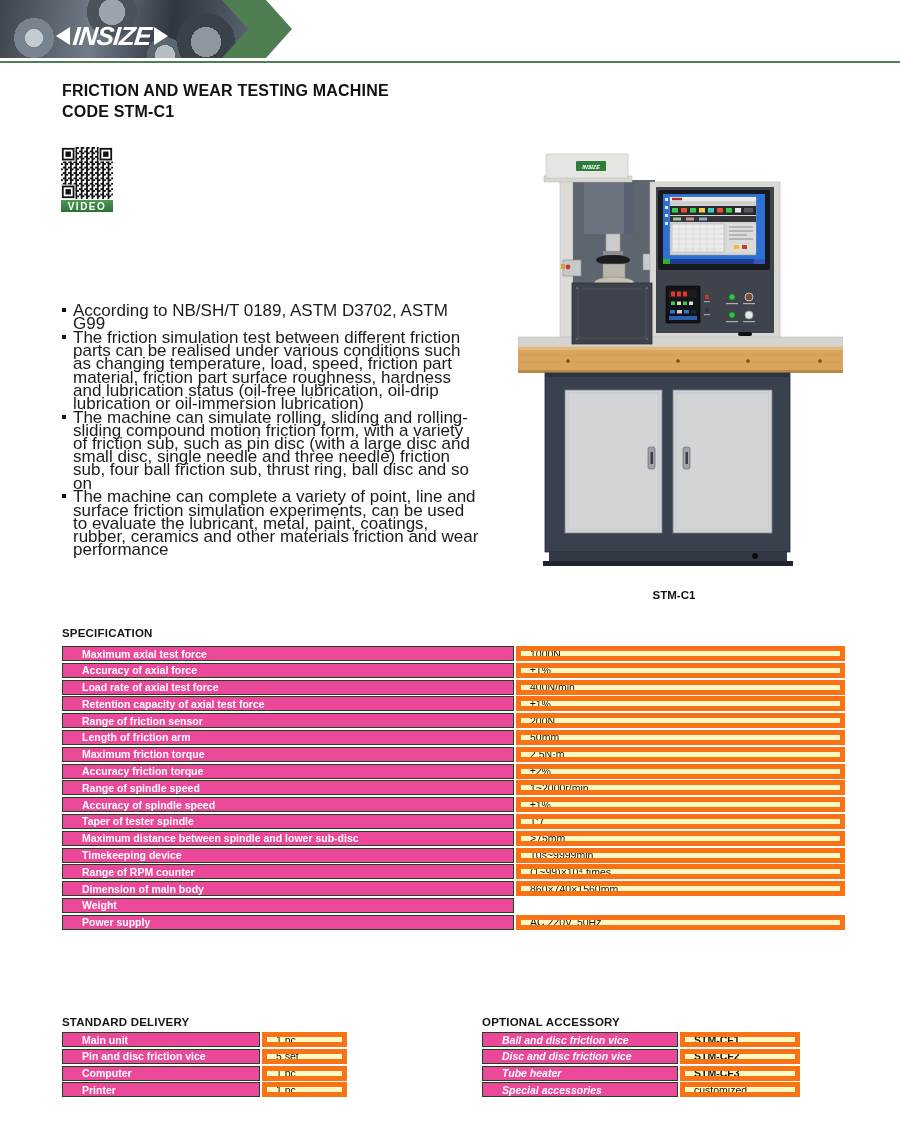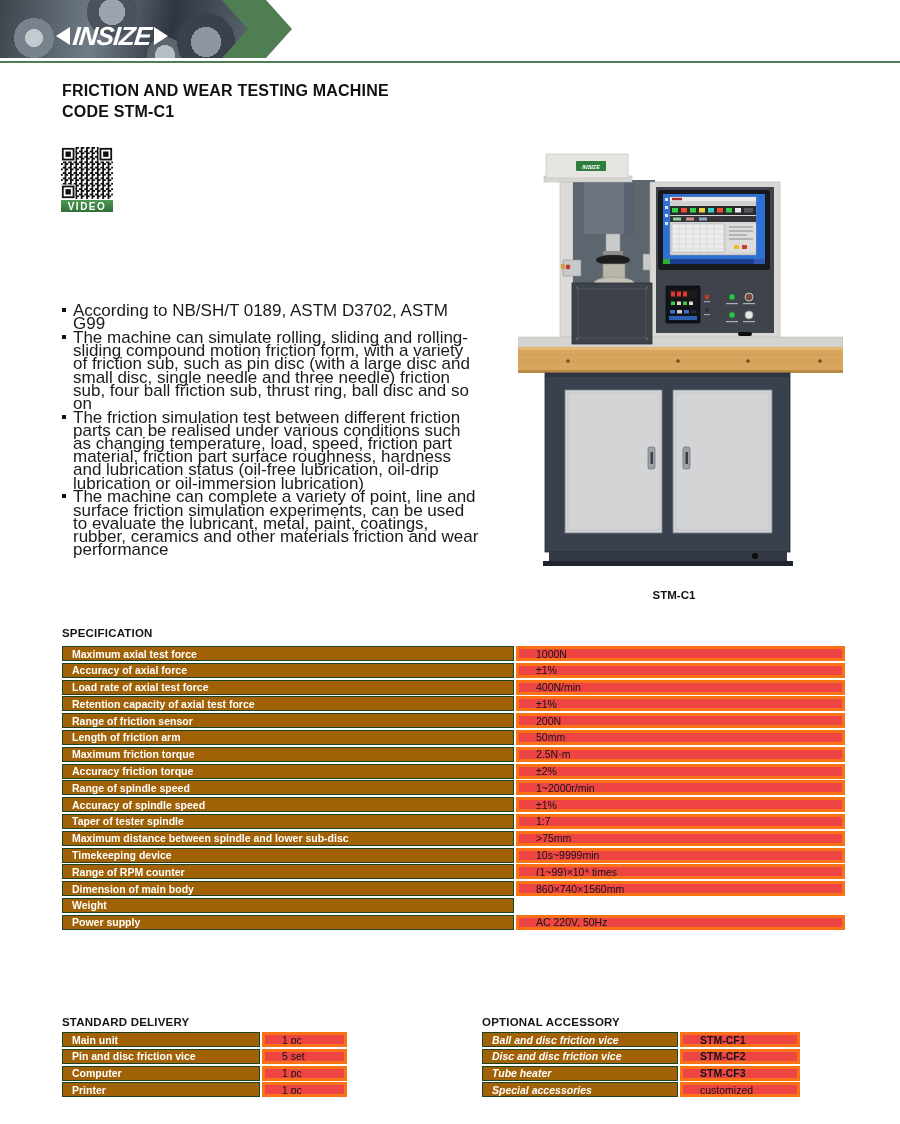--- a/index.html
+++ b/index.html
@@ -45,23 +45,23 @@
   .sec-heading{position:absolute;font-size:11.5px;font-weight:bold;color:#151515;letter-spacing:.2px;}
   .h-spec{left:62px;top:627px;}
   .h-sd{left:62px;top:1016px;}
   .h-oa{left:482px;top:1016px;}
   .tbl{position:absolute;}
   .spec-table{left:62px;top:646px;width:783px;}
   .sd-table{left:62px;top:1032px;width:285px;}
   .oa-table{left:482px;top:1032px;width:318px;}
   .trow{display:flex;height:15px;margin-bottom:1.8px;}
   .cell{display:flex;align-items:center;font-size:10.5px;box-sizing:border-box;overflow:hidden;white-space:nowrap;}
-  .cell.green{background:#a16207;border:1px solid #1c4423;color:#fff;font-weight:bold;
-              padding-left:9px;margin-right:2px;}
-  .cell.gray{flex:1;background:#ef4444;border:3px solid #f97316;color:#141414;padding-left:17px;}
+  .cell.green{background:#ec4899;border:1px solid #1c4423;color:#fff;font-weight:bold;
+              padding-left:19px;margin-right:2px;}
+  .cell.gray{flex:1;background:#fef9c3;border:5px solid #f97316;color:#141414;padding-left:9px;}
   .spec-table .cell.green{width:452px;}
   .sd-table  .cell.green{width:198px;}
   .oa-table  .cell.green{width:196px;font-style:italic;}
   .cell.strong{font-weight:bold;}
 </style>
 </head>
 <body>
 
 <div class="page">
 
@@ -113,25 +113,25 @@
     <div class="video-badge">VIDEO</div>
   </div>
 
   <ul class="features">
     <li class="feat">
       <span class="sq"></span>
       <span>According to NB/SH/T 0189, ASTM D3702, ASTM G99</span>
       </li>
     <li class="feat">
       <span class="sq"></span>
-      <span>The machine can simulate rolling, sliding and rolling-sliding compound motion friction form, with a variety of friction sub, such as pin disc (with a large disc and small disc, single needle and three needle) friction sub, four ball friction sub, thrust ring, ball disc and so on</span>
+      <span>The friction simulation test between different friction parts can be realised under various conditions such as changing temperature, load, speed, friction part material, friction part surface roughness, hardness and lubrication status (oil-free lubrication, oil-drip lubrication or oil-immersion lubrication)</span>
       </li>
     <li class="feat">
       <span class="sq"></span>
-      <span>The friction simulation test between different friction parts can be realised under various conditions such as changing temperature, load, speed, friction part material, friction part surface roughness, hardness and lubrication status (oil-free lubrication, oil-drip lubrication or oil-immersion lubrication)</span>
+      <span>The machine can simulate rolling, sliding and rolling-sliding compound motion friction form, with a variety of friction sub, such as pin disc (with a large disc and small disc, single needle and three needle) friction sub, four ball friction sub, thrust ring, ball disc and so on</span>
       </li>
     <li class="feat">
       <span class="sq"></span>
       <span>The machine can complete a variety of point, line and surface friction simulation experiments, can be used to evaluate the lubricant, metal, paint, coatings, rubber, ceramics and other materials friction and wear performance</span>
       </li>
   </ul>
 
   <figure class="product">
     <svg width="325" height="448" viewBox="0 0 325 448">
 

